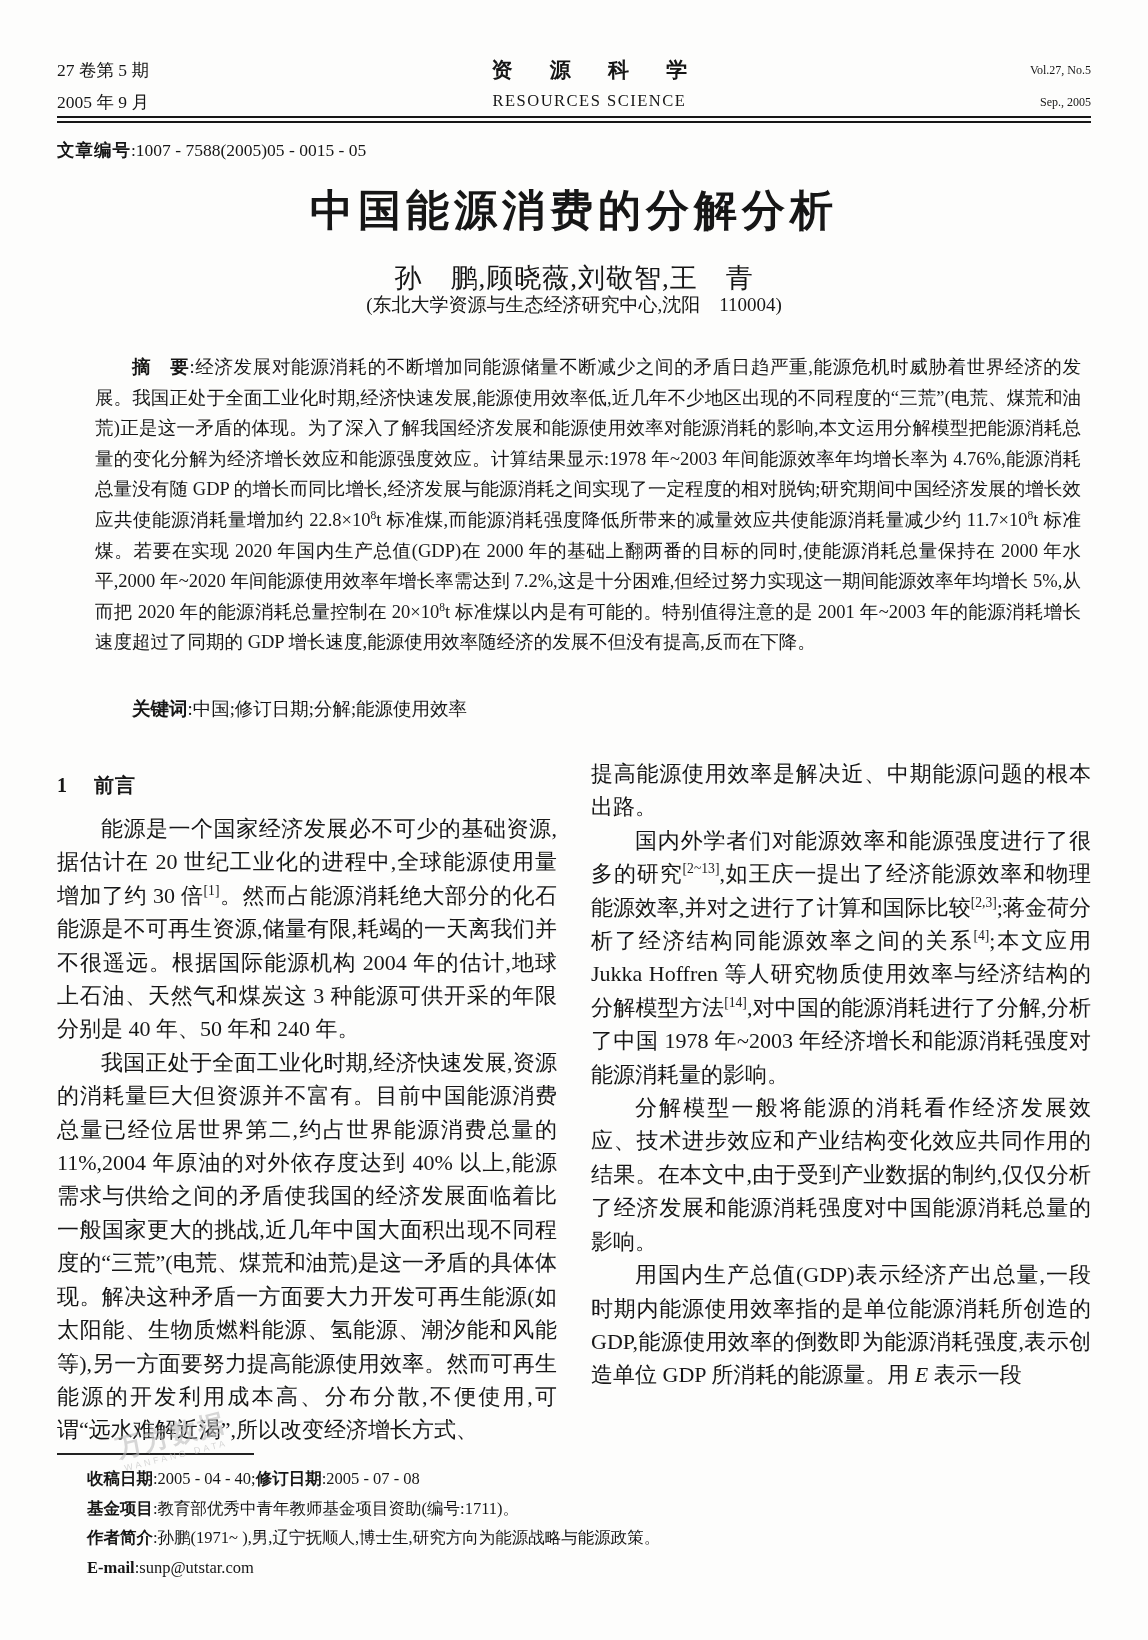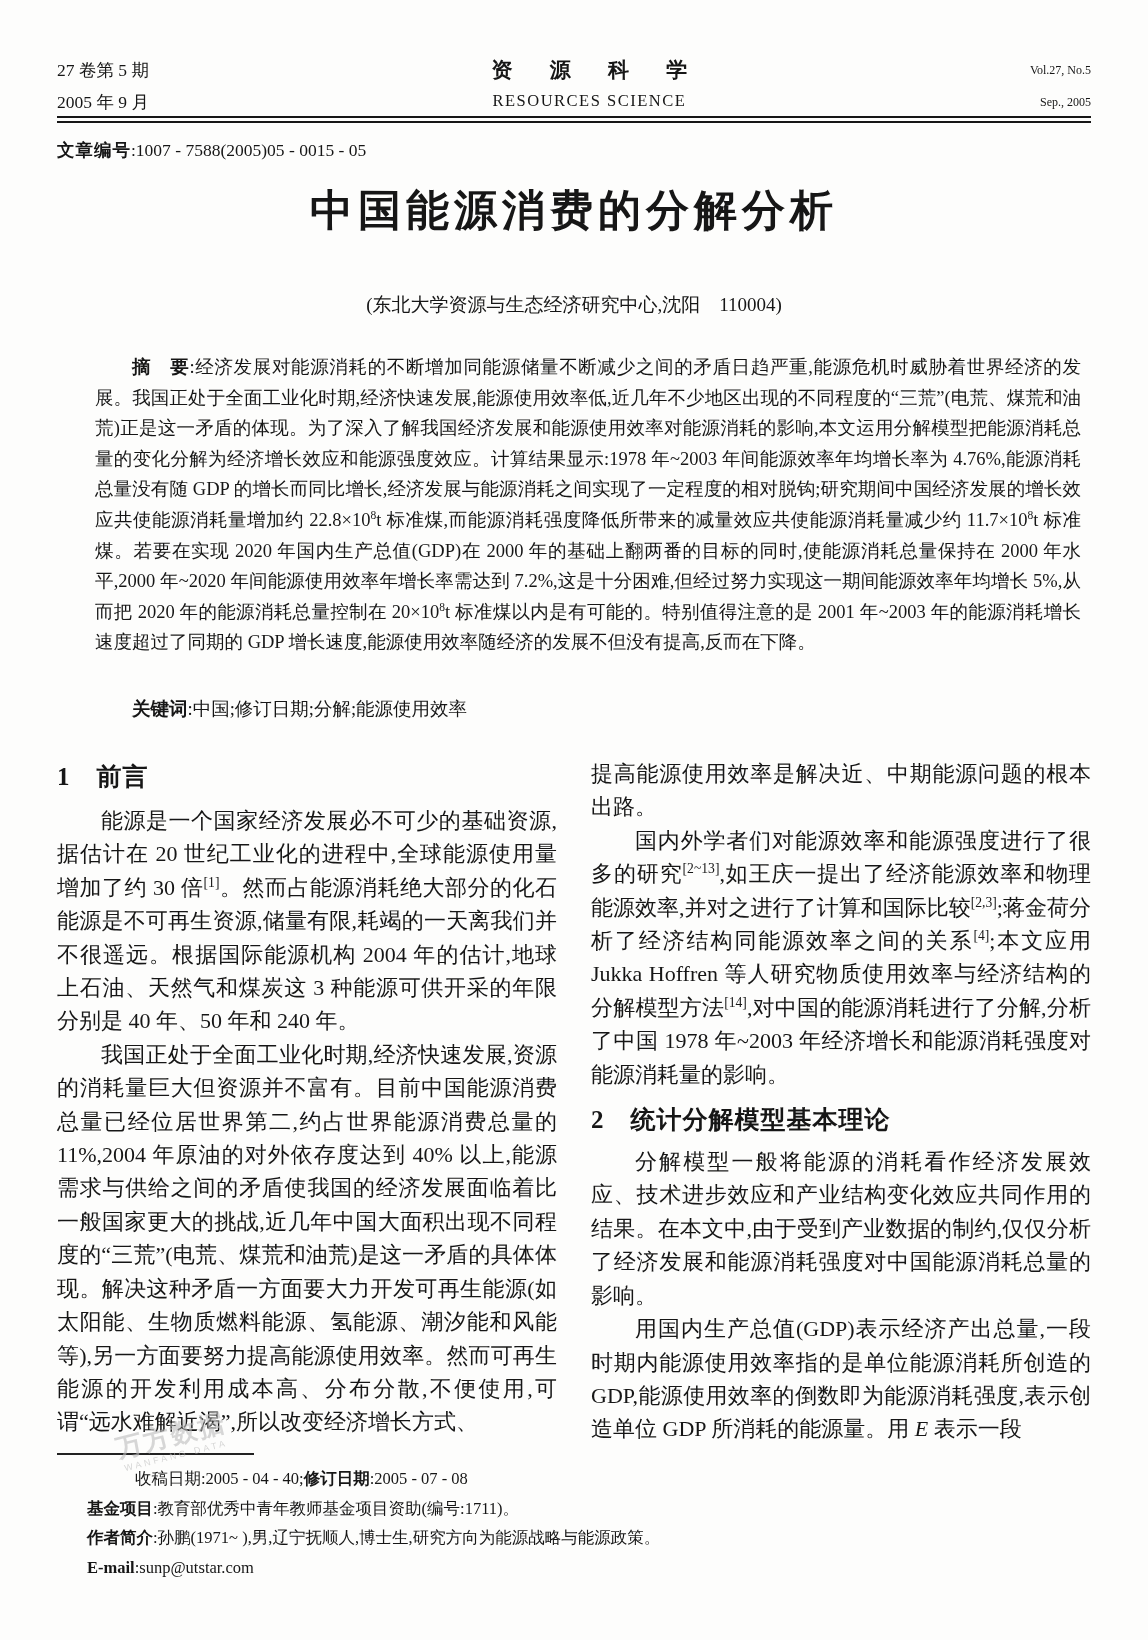--- a/index.html
+++ b/index.html
@@ -30,21 +30,21 @@
   
   .abstract { position:absolute; top:352px; left:95px; width:986px;
     font-size:18.5px; line-height:30.6px; text-align:justify; text-indent:37px; }
   .keywords { position:absolute; top:696px; left:95px; width:986px;
     font-size:18.5px; text-indent:37px; }
   
   .columns { position:absolute; top:757px; left:57px; width:1034px; display:flex; gap:34px; }
   .col { width:500px; font-size:22px; line-height:33.4px; text-align:justify; }
   .col p { margin:0; text-indent:2em; }
   .col p.no-indent { text-indent:0; }
-  .sec { font-size:25px; font-weight:bold; line-height:40px; margin:0 0 7px 0;
+  .sec { font-size:20px; font-weight:bold; line-height:40px; margin:8px 0 7px 0;
     letter-spacing:1px; text-indent:0; }
   .sec .sec-title { margin-left:26px; }
   .col-right .sec { margin-top:9px; margin-bottom:5px; }
   sup { font-size:0.62em; line-height:0; vertical-align:super; }
   
   .foot-rule { position:absolute; top:1453px; left:57px; width:197px; border-top:2px solid #222; }
   .footnotes { position:absolute; top:1464px; left:87px; font-size:16.5px;
     line-height:29.5px; z-index:2; }
   
   .watermark { position:absolute; left:116px; top:1418px; z-index:1;
@@ -73,20 +73,21 @@
     </div>
   </header>
 
   <div class="rule-double"></div>
 
   <div class="article-no">
     <b>文章编号</b><span>:1007 - 7588(2005)05 - 0015 - 05</span>
   </div>
 
   <h1 class="title">中国能源消费的分解分析</h1>
+  <div class="authors">孙　鹏,顾晓薇,刘敬智,王　青</div>
   <div class="affiliation">(东北大学资源与生态经济研究中心,沈阳　110004)</div>
 
   <div class="abstract">
     <b class="abs-label">摘　要</b><span><span>:经济发展对能源消耗的不断增加同能源储量不断减少之间的矛盾日趋严重,能源危机时威胁着世界经济的发展。我国正处于全面工业化时期,经济快速发展,能源使用效率低,近几年不少地区出现的不同程度的“三荒”(电荒、煤荒和油荒)正是这一矛盾的体现。为了深入了解我国经济发展和能源使用效率对能源消耗的影响,本文运用分解模型把能源消耗总量的变化分解为经济增长效应和能源强度效应。计算结果显示:1978 年~2003 年间能源效率年均增长率为 4.76%,能源消耗总量没有随 GDP 的增长而同比增长,经济发展与能源消耗之间实现了一定程度的相对脱钩;研究期间中国经济发展的增长效应共使能源消耗量增加约 22.8×10</span><sup>8</sup><span>t 标准煤,而能源消耗强度降低所带来的减量效应共使能源消耗量减少约 11.7×10</span><sup>8</sup><span>t 标准煤。若要在实现 2020 年国内生产总值(GDP)在 2000 年的基础上翻两番的目标的同时,使能源消耗总量保持在 2000 年水平,2000 年~2020 年间能源使用效率年增长率需达到 7.2%,这是十分困难,但经过努力实现这一期间能源效率年均增长 5%,从而把 2020 年的能源消耗总量控制在 20×10</span><sup>8</sup><span>t 标准煤以内是有可能的。特别值得注意的是 2001 年~2003 年的能源消耗增长速度超过了同期的 GDP 增长速度,能源使用效率随经济的发展不但没有提高,反而在下降。</span></span>
   </div>
 
   <div class="keywords">
     <b>关键词</b><span>:中国;修订日期;分解;能源使用效率</span>
   </div>
 
@@ -94,35 +95,32 @@
     <div class="col col-left">
       <h2 class="sec">
         <span>1</span><span class="sec-title">前言</span>
       </h2>
       <p><span>能源是一个国家经济发展必不可少的基础资源,据估计在 20 世纪工业化的进程中,全球能源使用量增加了约 30 倍</span><sup>[1]</sup><span>。然而占能源消耗绝大部分的化石能源是不可再生资源,储量有限,耗竭的一天离我们并不很遥远。根据国际能源机构 2004 年的估计,地球上石油、天然气和煤炭这 3 种能源可供开采的年限分别是 40 年、50 年和 240 年。</span></p>
       <p>我国正处于全面工业化时期,经济快速发展,资源的消耗量巨大但资源并不富有。目前中国能源消费总量已经位居世界第二,约占世界能源消费总量的 11%,2004 年原油的对外依存度达到 40% 以上,能源需求与供给之间的矛盾使我国的经济发展面临着比一般国家更大的挑战,近几年中国大面积出现不同程度的“三荒”(电荒、煤荒和油荒)是这一矛盾的具体体现。解决这种矛盾一方面要大力开发可再生能源(如太阳能、生物质燃料能源、氢能源、潮汐能和风能等),另一方面要努力提高能源使用效率。然而可再生能源的开发利用成本高、分布分散,不便使用,可谓“远水难解近渴”,所以改变经济增长方式、</p>
     </div>
     <div class="col col-right">
       <p class="no-indent">提高能源使用效率是解决近、中期能源问题的根本出路。</p>
       <p><span>国内外学者们对能源效率和能源强度进行了很多的研究</span><sup>[2~13]</sup><span>,如王庆一提出了经济能源效率和物理能源效率,并对之进行了计算和国际比较</span><sup>[2,3]</sup><span>;蒋金荷分析了经济结构同能源效率之间的关系</span><sup>[4]</sup><span>;本文应用 Jukka Hoffren 等人研究物质使用效率与经济结构的分解模型方法</span><sup>[14]</sup><span>,对中国的能源消耗进行了分解,分析了中国 1978 年~2003 年经济增长和能源消耗强度对能源消耗量的影响。</span></p>
-      <h2 class="sec">
-        <span>2</span><span class="sec-title">统计分解模型基本理论</span>
-      </h2>
       <p>分解模型一般将能源的消耗看作经济发展效应、技术进步效应和产业结构变化效应共同作用的结果。在本文中,由于受到产业数据的制约,仅仅分析了经济发展和能源消耗强度对中国能源消耗总量的影响。</p>
       <p><span>用国内生产总值(GDP)表示经济产出总量,一段时期内能源使用效率指的是单位能源消耗所创造的 GDP,能源使用效率的倒数即为能源消耗强度,表示创造单位 GDP 所消耗的能源量。用 </span><span style="font-style: italic;">E</span><span> 表示一段</span></p>
     </div>
   </div>
 
   <div class="foot-rule"></div>
 
   <div class="watermark">
     <div class="wm1">万方数据</div>
     <div class="wm2">WANFANG DATA</div>
   </div>
 
   <div class="footnotes">
-    <div class="fn"><span style="font-weight: normal; margin-left: 48px;">收稿日期</span><span>:2005 - 04 - 40;</span><span style="font-weight: bold;">修订日期</span><span>:2005 - 07 - 08</span></div>
+    <div class="fn"><span style="font-weight: bold;">收稿日期</span><span>:2005 - 04 - 40;</span><span style="font-weight: bold;">修订日期</span><span>:2005 - 07 - 08</span></div>
     <div class="fn"><span style="font-weight: bold;">基金项目</span><span>:教育部优秀中青年教师基金项目资助(编号:1711)。</span></div>
     <div class="fn"><span style="font-weight: bold;">作者简介</span><span>:孙鹏(1971~ ),男,辽宁抚顺人,博士生,研究方向为能源战略与能源政策。</span></div>
     <div class="fn"><span style="font-weight: bold;">E-mail</span><span>:sunp@utstar.com</span></div>
   </div>
 
 </div>
 
 </body></html>

